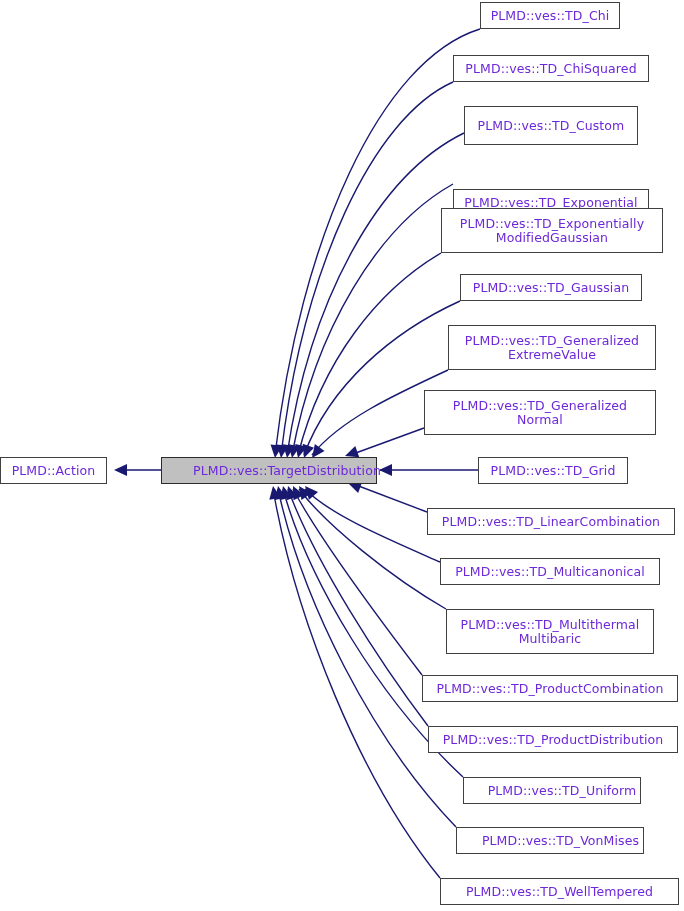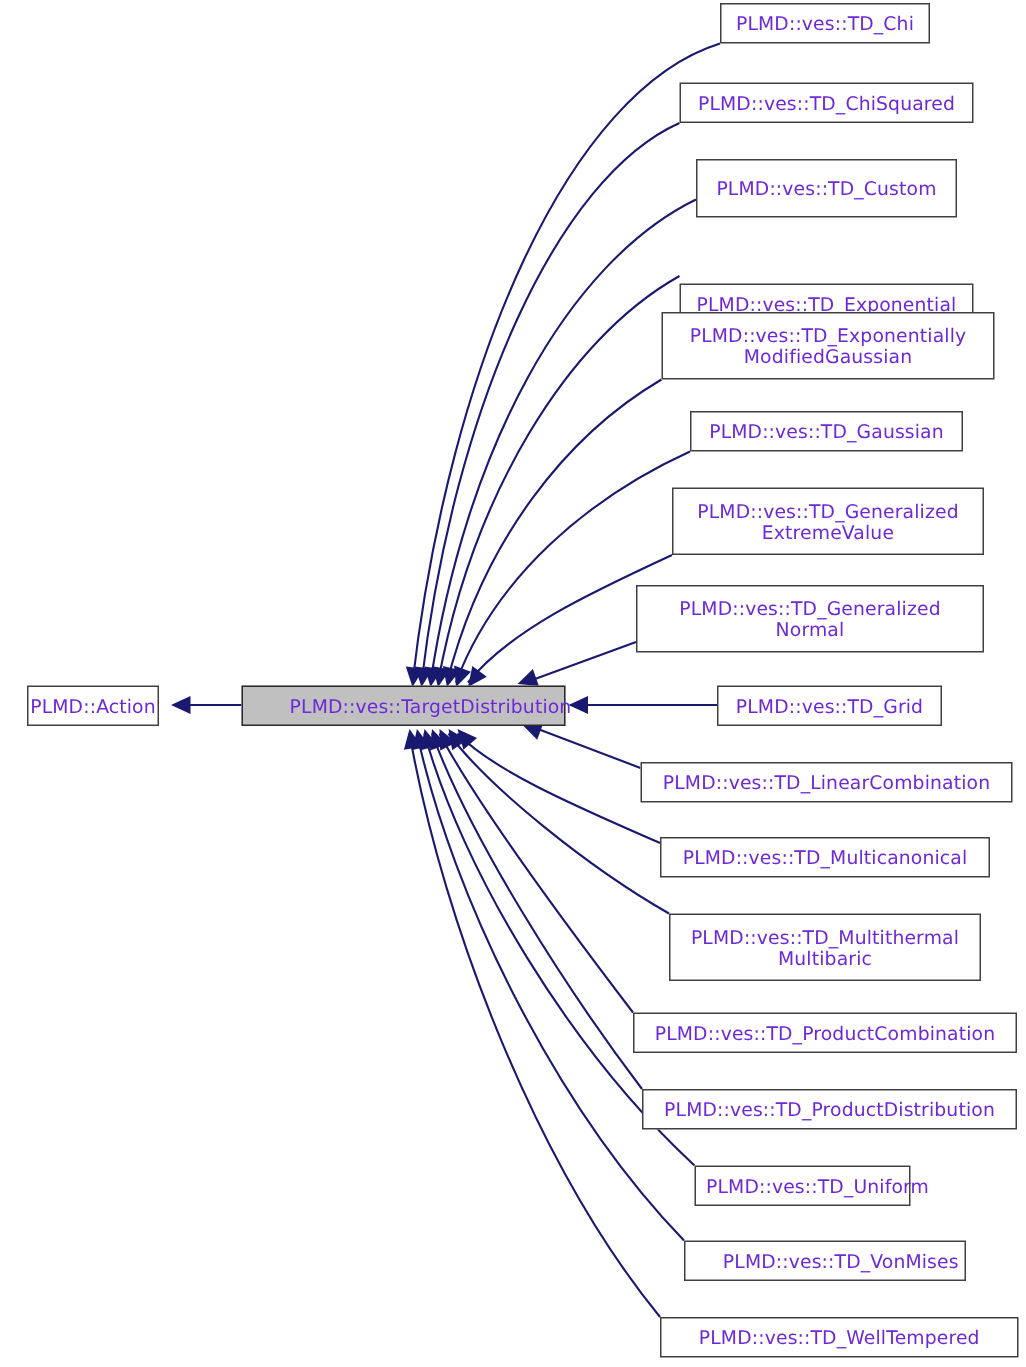--- a/index.html
+++ b/index.html
@@ -86,37 +86,37 @@
       <path d="M 428 726 C 378 660 314 560 288 489" stroke="#191970" stroke-width="1.4" fill="none"></path>
       <polygon points="288,486 297.97007877307004,496.2760658453893 286.6485570972565,500.25389778554006" fill="#191970"></polygon>
       <path d="M 463 777 C 380 700 308 580 283 489" stroke="#191970" stroke-width="1.4" fill="none"></path>
       <polygon points="283,486 292.13972733680515,497.02113352649616 280.54286295444723,500.1054059686126" fill="#191970"></polygon>
       <path d="M 456 827 C 372 740 302 600 278 489" stroke="#191970" stroke-width="1.4" fill="none"></path>
       <polygon points="278,486 286.54943496356844,497.48508431852866 274.80683754372745,499.9572100911268" fill="#191970"></polygon>
       <path d="M 440 878 C 360 780 296 620 273 489" stroke="#191970" stroke-width="1.4" fill="none"></path>
       <polygon points="273,486 281.1127068838644,497.7976263297538 269.2856600395725,499.8276418328785" fill="#191970"></polygon>
     </svg>
   <div id="node-layer">
-      <div class="node base" style="left: 18px; top: 457px; width: 88px; height: 27px;">PLMD::Action</div>
+      <div class="node base" style="left: 0; top: 457px; width: 107px; height: 27px;">PLMD::Action</div>
       <div class="node root" style="left: 161px; top: 457px; width: 216px; height: 27px; padding-left: 36px;">PLMD::ves::TargetDistribution</div>
       <div class="node base" style="left: 480px; top: 2px; width: 140px; height: 27px;">PLMD::ves::TD_Chi</div>
       <div class="node base" style="left: 453px; top: 55px; width: 196px; height: 27px;">PLMD::ves::TD_ChiSquared</div>
       <div class="node base" style="left: 464px; top: 106px; width: 174px; height: 39px;">PLMD::ves::TD_Custom</div>
       <div class="node base" style="left: 453px; top: 157px; width: 196px; height: 27px; margin-top: 32px;">PLMD::ves::TD_Exponential</div>
       <div class="node base" style="left: 441px; top: 208px; width: 222px; height: 45px;">PLMD::ves::TD_Exponentially
 ModifiedGaussian</div>
       <div class="node base" style="left: 460px; top: 274px; width: 182px; height: 27px;">PLMD::ves::TD_Gaussian</div>
       <div class="node base" style="left: 448px; top: 325px; width: 208px; height: 45px;">PLMD::ves::TD_Generalized
 ExtremeValue</div>
       <div class="node base" style="left: 424px; top: 390px; width: 232px; height: 45px;">PLMD::ves::TD_Generalized
 Normal</div>
       <div class="node base" style="left: 478px; top: 457px; width: 150px; height: 27px;">PLMD::ves::TD_Grid</div>
       <div class="node base" style="left: 427px; top: 508px; width: 248px; height: 27px;">PLMD::ves::TD_LinearCombination</div>
       <div class="node base" style="left: 440px; top: 558px; width: 220px; height: 27px;">PLMD::ves::TD_Multicanonical</div>
       <div class="node base" style="left: 446px; top: 609px; width: 208px; height: 45px;">PLMD::ves::TD_Multithermal
 Multibaric</div>
       <div class="node base" style="left: 422px; top: 675px; width: 256px; height: 27px;">PLMD::ves::TD_ProductCombination</div>
       <div class="node base" style="left: 428px; top: 726px; width: 250px; height: 27px;">PLMD::ves::TD_ProductDistribution</div>
-      <div class="node base" style="left: 463px; top: 777px; width: 144px; height: 27px; padding-left: 20px;">PLMD::ves::TD_Uniform</div>
+      <div class="node base" style="left: 463px; top: 777px; width: 178px; height: 27px; padding-left: 20px;">PLMD::ves::TD_Uniform</div>
       <div class="node base" style="left: 456px; top: 827px; width: 188px; height: 27px; padding-left: 21px;">PLMD::ves::TD_VonMises</div>
       <div class="node base" style="left: 440px; top: 878px; width: 239px; height: 27px;">PLMD::ves::TD_WellTempered</div>
     </div>
 </div>
 
 </body></html>

